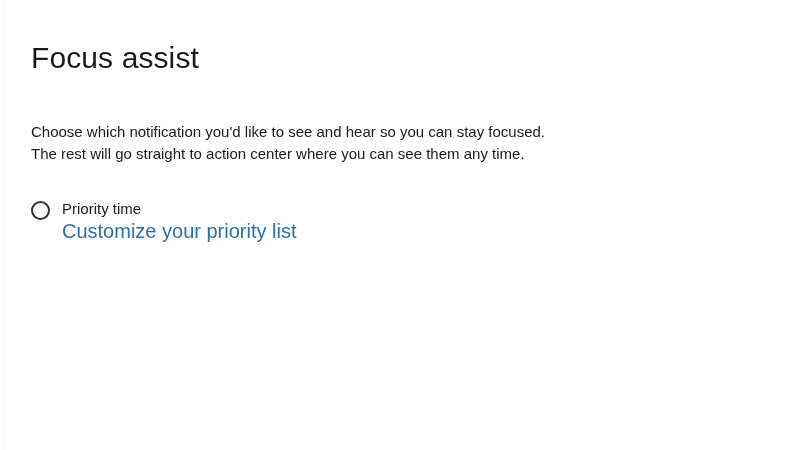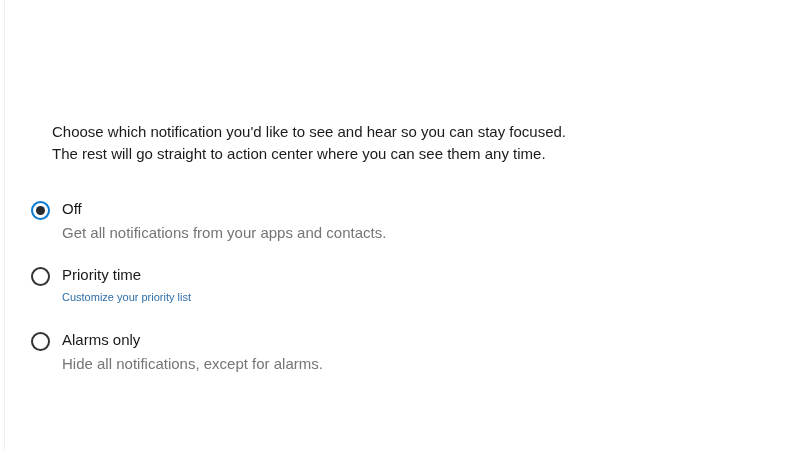--- a/index.html
+++ b/index.html
@@ -51,21 +51,20 @@
 
   .page-description {
     position: absolute;
     left: 31px;
     top: 106px;
     width: 516px;
     font-size: 15px;
     font-weight: 400;
     line-height: 22px;
     color: #1b1b1b;
-    margin-left: 21px;
   }
 
   .options {
     position: absolute;
     left: 31px;
     top: 199px;
     width: 560px;
   }
 
   .option-row {
@@ -116,55 +115,46 @@
     font-size: 15px;
     font-weight: 400;
     line-height: 22px;
     color: #757575;
     margin-top: 3px;
     width: 520px;
   }
 
   .option-link {
     display: inline-block;
-    font-size: 11px;
+    font-size: 20px;
     line-height: 22px;
     color: #2e6ea8;
     text-decoration: none;
     margin-top: 1px;
     cursor: pointer;
   }
 
   .row-off   { margin-bottom: 21px; }
   .row-prio  { margin-bottom: 22px; }
 </style>
 </head>
 <body>
 
 <div class="panel-divider"></div>
 
 <div class="page">
 
+  <h1 class="page-title">Focus assist</h1>
 
   <p class="page-description">Choose which notification you'd like to see and hear so you can stay focused. The rest will go straight to action center where you can see them any time.</p>
 
   <div class="options">
 
-    <div class="option-row row-off">
-      <span class="radio checked"></span>
-      <span class="option-label">Off</span>
-      <span class="option-desc">Get all notifications from your apps and contacts.</span>
-    </div>
 
     <div class="option-row row-prio">
       <span class="radio"></span>
       <span class="option-label">Priority time</span>
       <a class="option-link">Customize your priority list</a>
     </div>
 
-    <div class="option-row">
-      <span class="radio"></span>
-      <span class="option-label">Alarms only</span>
-      <span class="option-desc">Hide all notifications, except for alarms.</span>
-    </div>
 
   </div>
 </div>
 
 </body></html>

